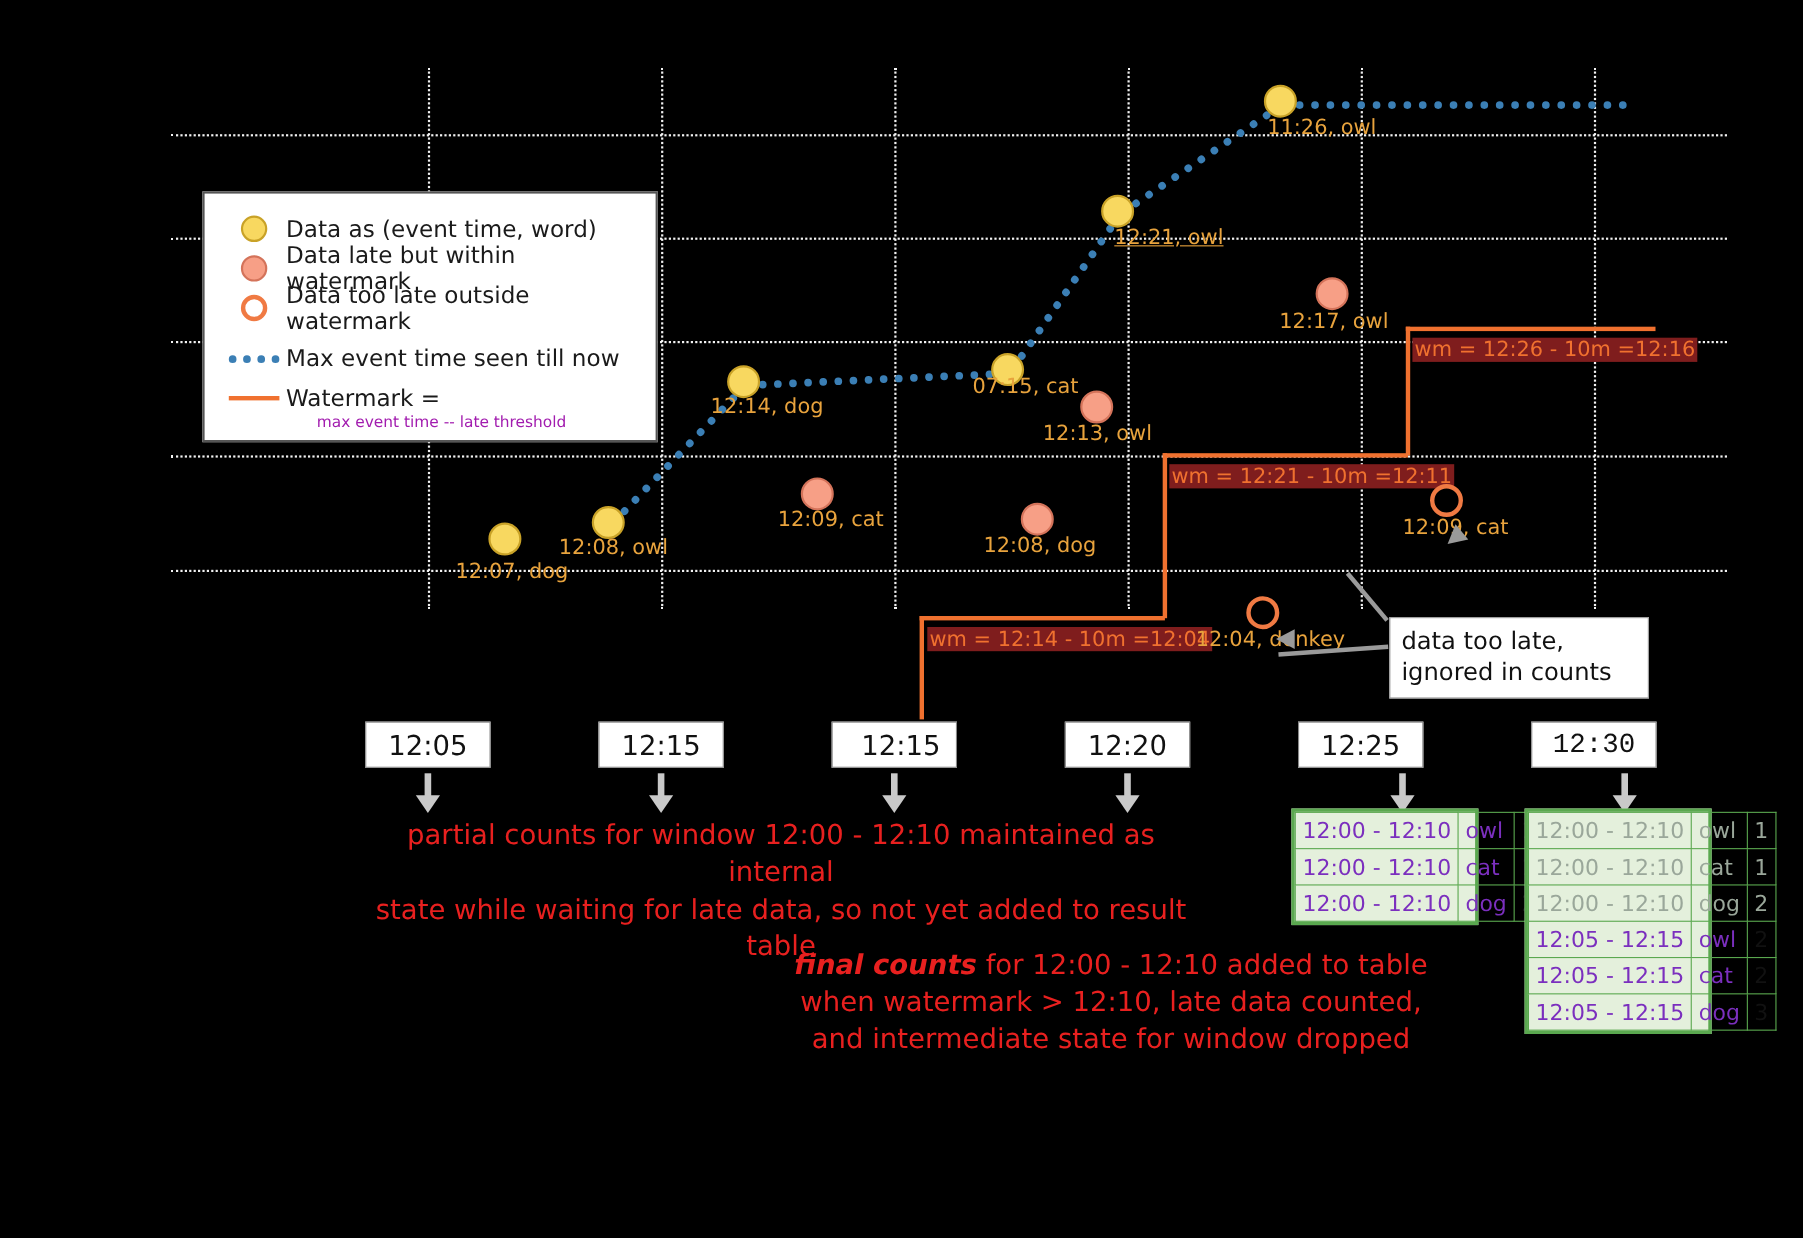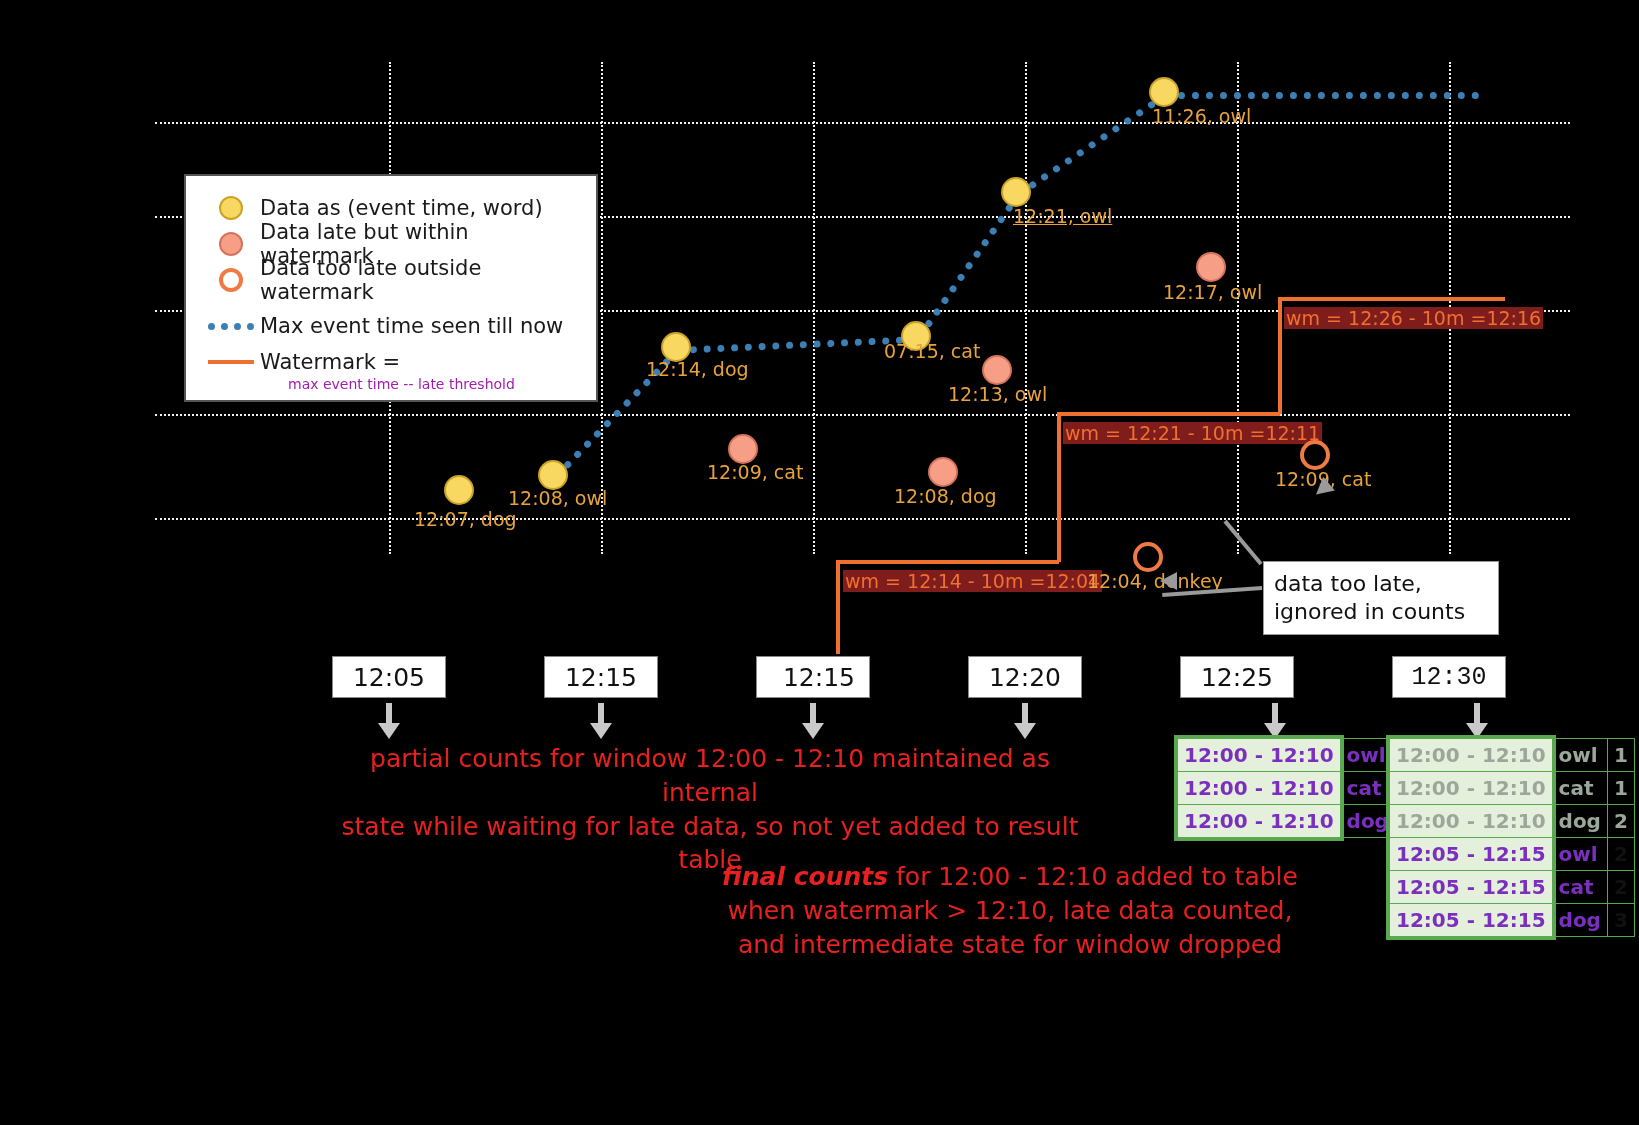--- a/index.html
+++ b/index.html
@@ -192,21 +192,20 @@
     line-height: 1.25;
   }
 
   
   .res-table {
     position: absolute;
     border: 3px solid #5aa84f;
     background: #e4f0dc;
     box-sizing: border-box;
     border-collapse: collapse;
-    font-weight: bold;
   }
   .res-table table {
     border-collapse: collapse;
     width: 100%;
   }
   .res-table td {
     border: 1px solid #5aa84f;
     font-size: 20px;
     padding: 4px 6px;
     color: #7b2fbe;

